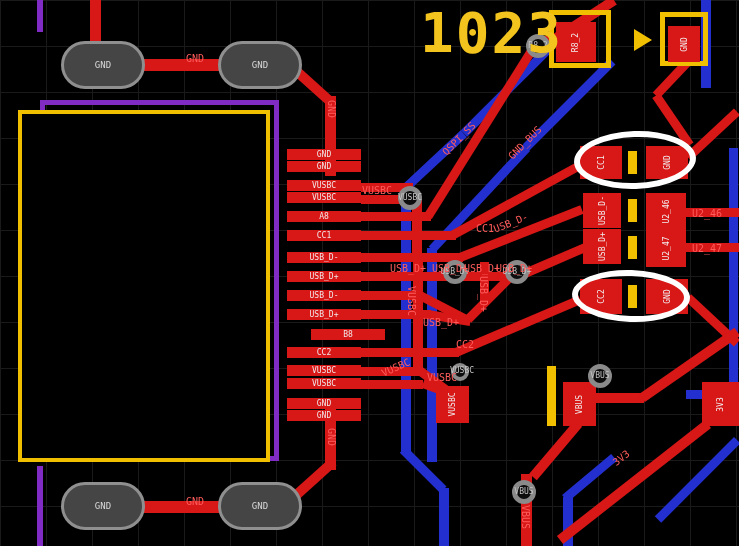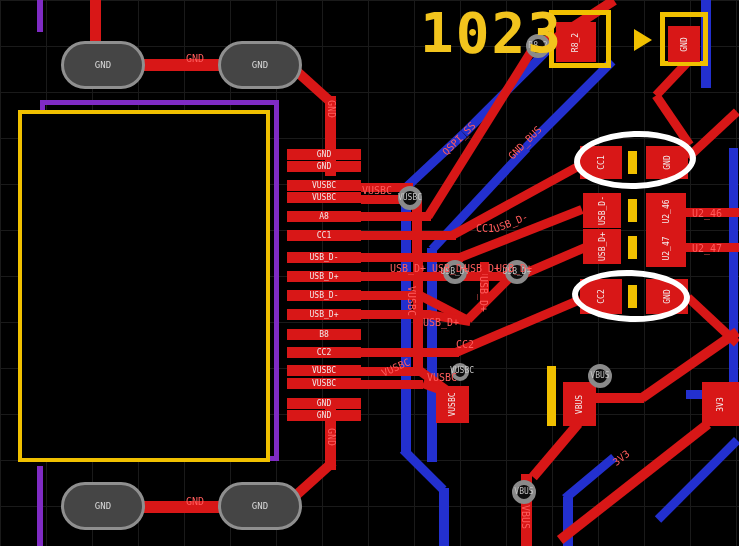--- a/index.html
+++ b/index.html
@@ -115,21 +115,21 @@
   <div class="pin" style="top:149px;">GND</div>
   <div class="pin" style="top:161px;">GND</div>
   <div class="pin" style="top:180px;">VUSBC</div>
   <div class="pin" style="top:192px;">VUSBC</div>
   <div class="pin" style="top:211px;">A8</div>
   <div class="pin" style="top:230px;">CC1</div>
   <div class="pin" style="top:252px;">USB_D-</div>
   <div class="pin" style="top:271px;">USB_D+</div>
   <div class="pin" style="top:290px;">USB_D-</div>
   <div class="pin" style="top:309px;">USB_D+</div>
-  <div class="pin" style="top:329px;">B8</div>
+  <div class="pin" style="top:329px;margin-left:24px;">B8</div>
   <div class="pin" style="top:347px;">CC2</div>
   <div class="pin" style="top:365px;">VUSBC</div>
   <div class="pin" style="top:378px;">VUSBC</div>
   <div class="pin" style="top:398px;">GND</div>
   <div class="pin" style="top:410px;">GND</div>
 
   <div class="oval" style="left:61px;top:41px;">
       <span>GND</span>
     </div>
   <div class="oval" style="left:218px;top:41px;">

